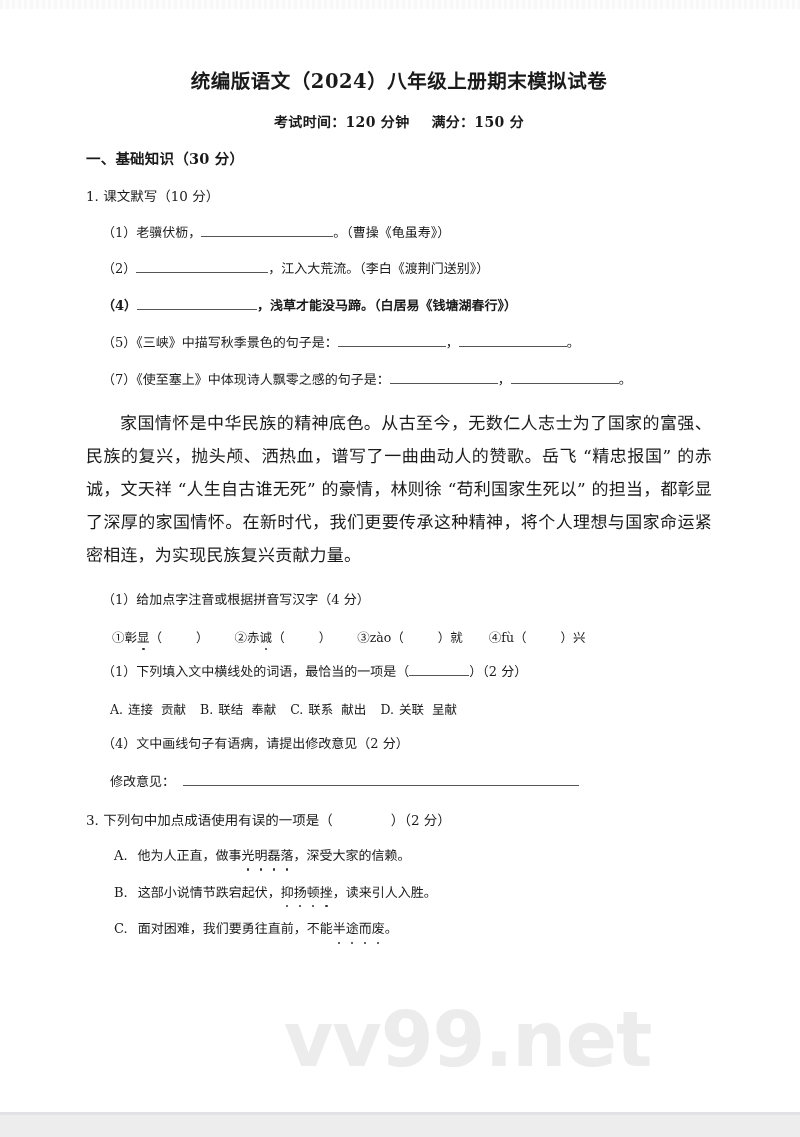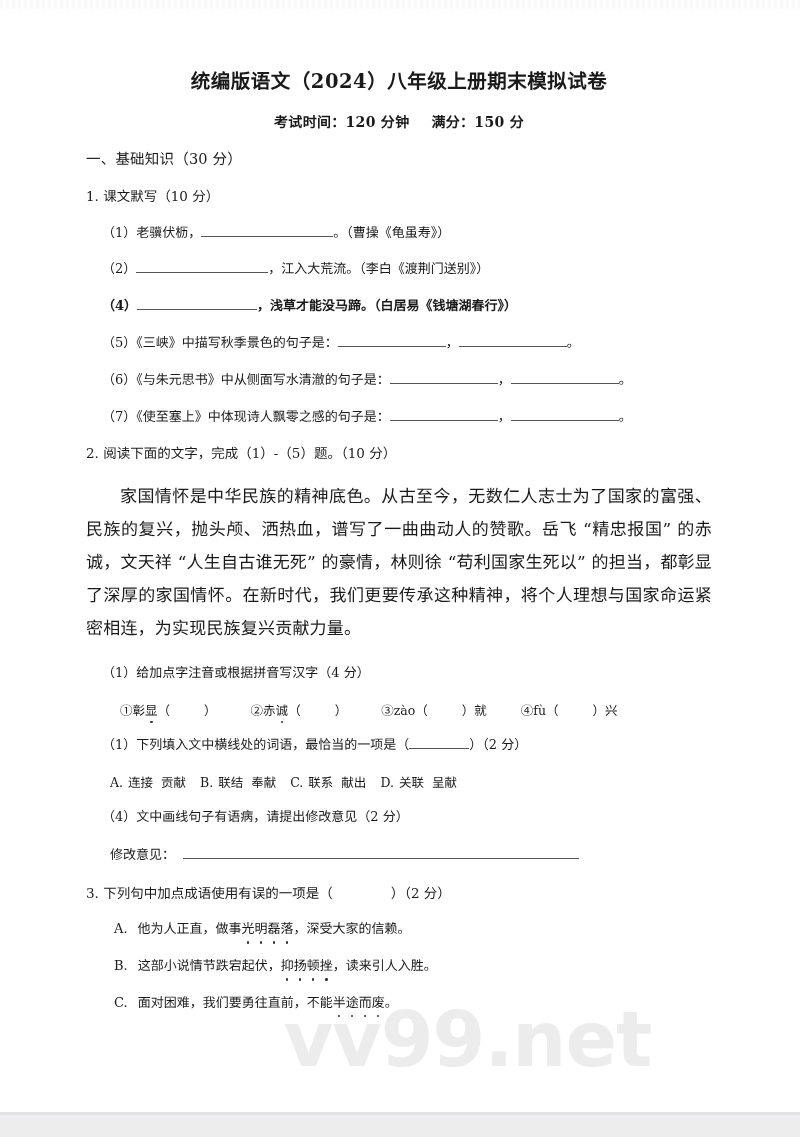--- a/index.html
+++ b/index.html
@@ -80,21 +80,21 @@
     text-align: center;
     font-size: 14px;
     font-weight: 700;
     margin: 0 0 16px 0;
     letter-spacing: .3px;
   }
   .subtitle-gap { display: inline-block; width: 22px; }
 
   .section-heading {
     font-size: 14.5px;
-    font-weight: 400;
+    font-weight: 700;
     margin: 0 0 18px 0;
     letter-spacing: .2px;
   }
 
   .q-num {
     font-size: 13.5px;
     margin: 0 0 16px 0;
     line-height: 1.5;
   }
 
@@ -133,21 +133,21 @@
     letter-spacing: .2px;
   }
 
   
   .pinyin-row {
     font-size: 12.5px;
     padding-left: 26px;
     margin: 0 0 16px 0;
     white-space: nowrap;
   }
-  .pinyin-item { display: inline-block; margin-right: 26px; margin-left: 8px; }
+  .pinyin-item { display: inline-block; margin-right: 26px; }
   .dotted {
     position: relative;
     display: inline-block;
   }
   .dotted::after {
     content: "";
     position: absolute;
     left: 50%;
     bottom: -4px;
     width: 2.5px;
@@ -221,29 +221,25 @@
 
 
     <div class="sub-item bold-lead">
       <span>（4）</span><span class="blank bl-lg"></span><span>，浅草才能没马蹄。（白居易《钱塘湖春行》）</span>
     </div>
 
     <div class="sub-item">
       <span>（5）</span><span>《三峡》中描写秋季景色的句子是：</span><span class="blank bl-md"></span><span>，</span><span class="blank bl-md"></span><span>。</span>
     </div>
 
-    <div class="sub-item">
-      <span>（6）</span><span>《与朱元思书》中从侧面写水清澈的句子是：</span><span class="blank bl-md"></span><span>，</span><span class="blank bl-md"></span><span>。</span>
-    </div>
 
     <div class="sub-item">
       <span>（7）</span><span>《使至塞上》中体现诗人飘零之感的句子是：</span><span class="blank bl-md"></span><span>，</span><span class="blank bl-md"></span><span>。</span>
     </div>
 
-    <div class="q-num">2. 阅读下面的文字，完成（1）-（5）题。（10 分）</div>
 
     <div class="passage">家国情怀是中华民族的精神底色。从古至今，无数仁人志士为了国家的富强、民族的复兴，抛头颅、洒热血，谱写了一曲曲动人的赞歌。岳飞 “精忠报国” 的赤诚，文天祥 “人生自古谁无死” 的豪情，林则徐 “苟利国家生死以” 的担当，都彰显了深厚的家国情怀。在新时代，我们更要传承这种精神，将个人理想与国家命运紧密相连，为实现民族复兴贡献力量。</div>
 
     <div class="sub-item wrapok">（1）给加点字注音或根据拼音写汉字（4 分）</div>
 
     <div class="pinyin-row">
       <span class="pinyin-item"><span>①</span><span>彰</span><span class="dotted dotword">显</span><span>（</span><span class="paren-gap-sm"></span><span>）</span></span><span class="pinyin-item"><span>②</span><span>赤</span><span class="dotted dotword">诚</span><span>（</span><span class="paren-gap-sm"></span><span>）</span></span><span class="pinyin-item"><span>③</span><span>zào</span><span>（</span><span class="paren-gap-sm"></span><span>）</span><span>就</span></span><span class="pinyin-item"><span>④</span><span>fù</span><span>（</span><span class="paren-gap-sm"></span><span>）</span><span>兴</span></span>
     </div>
 
 

